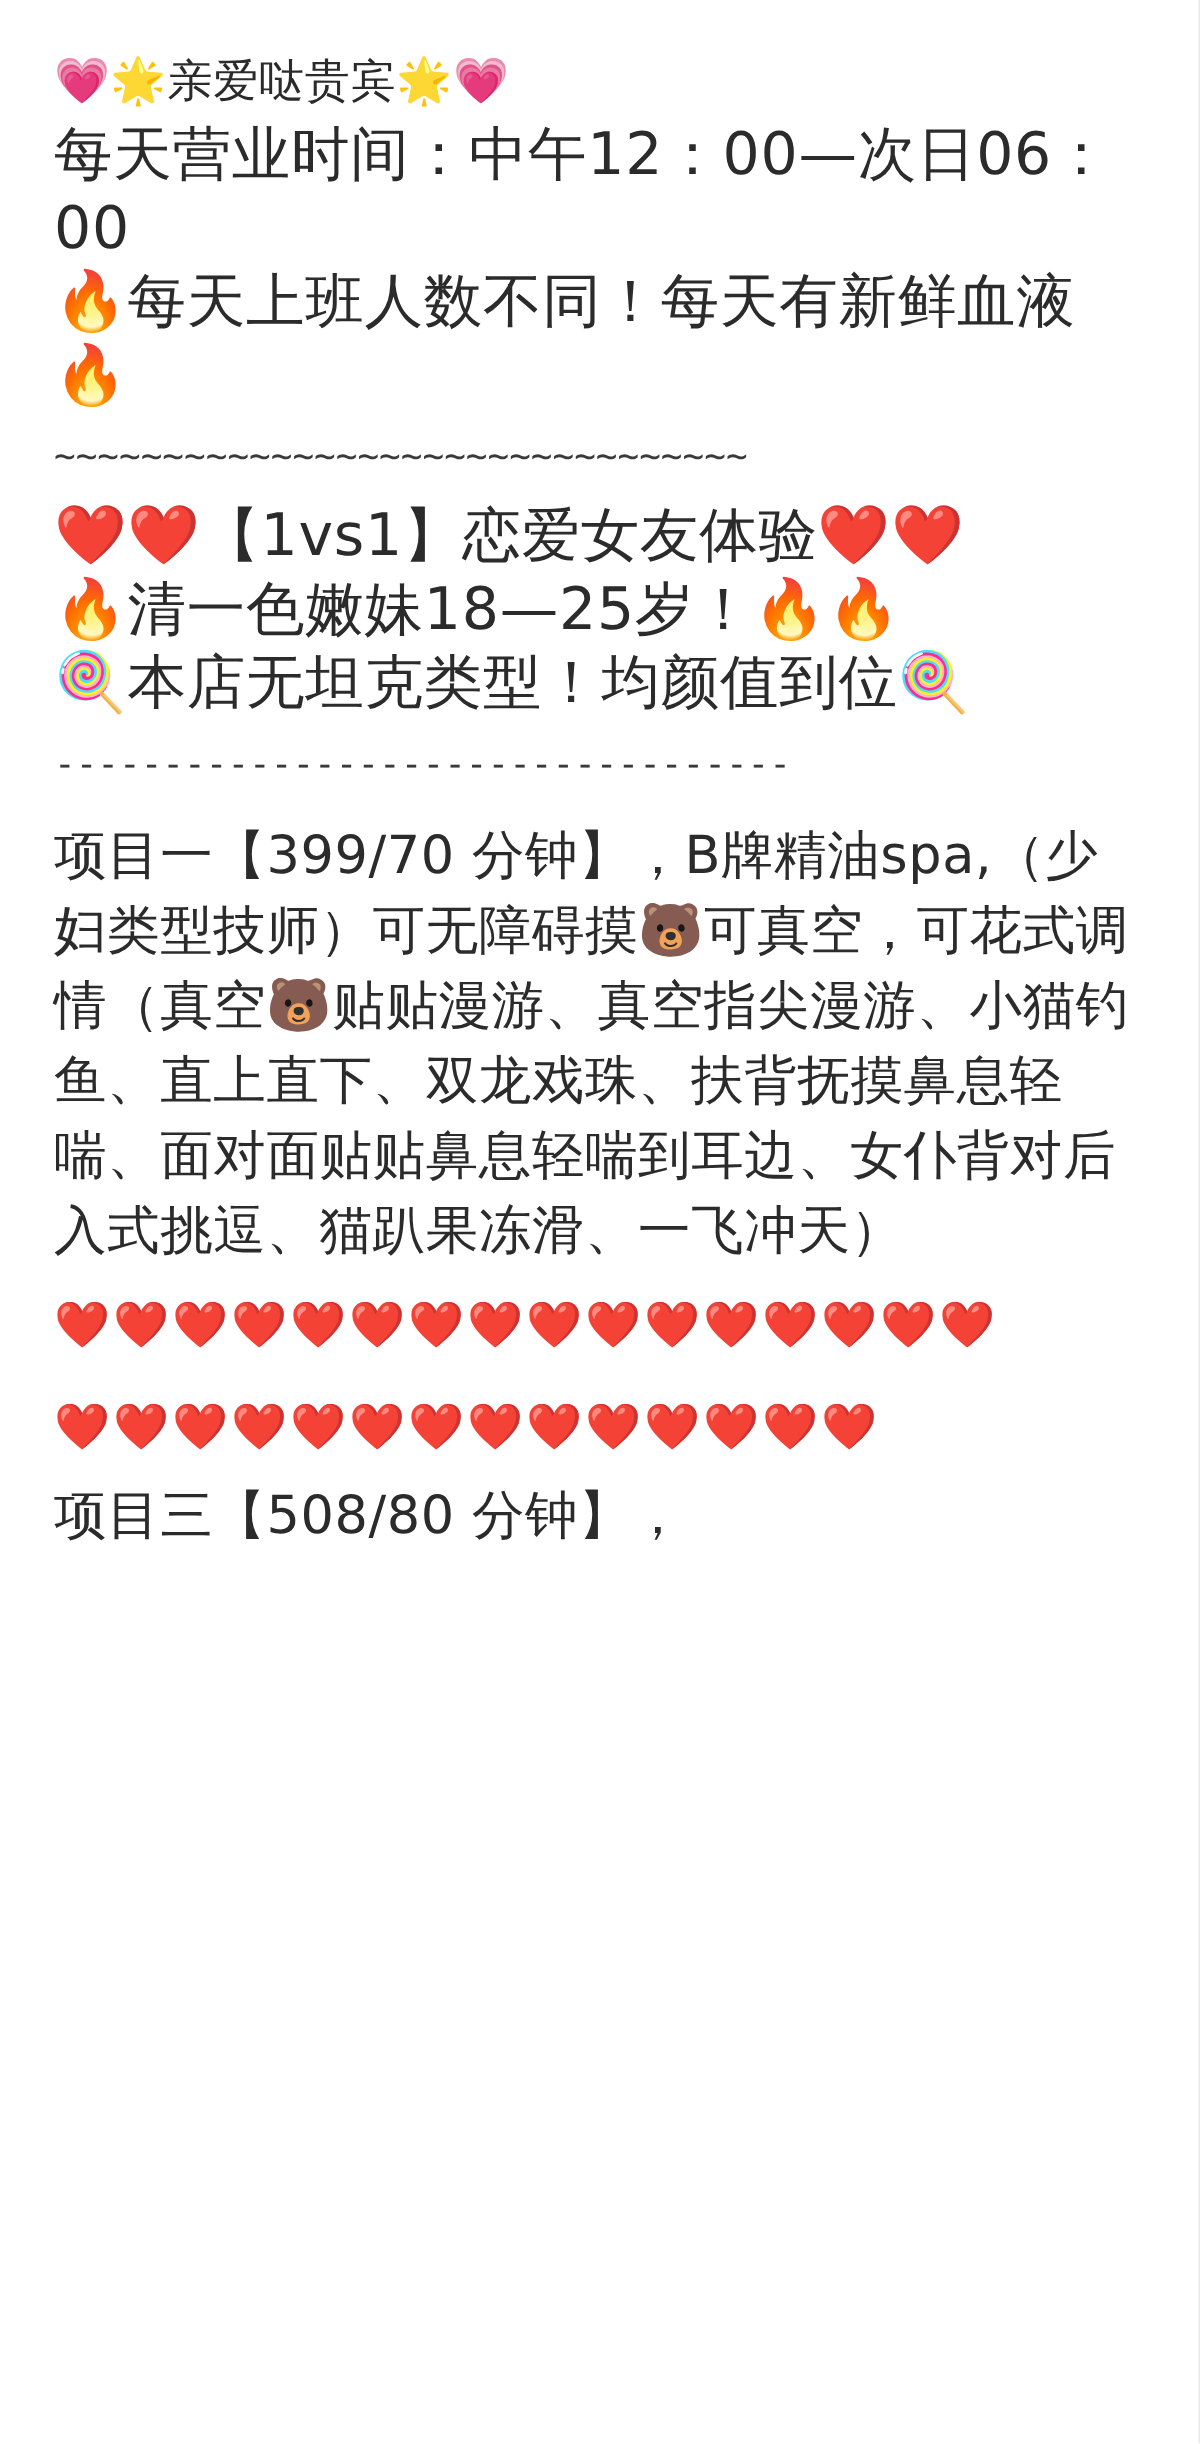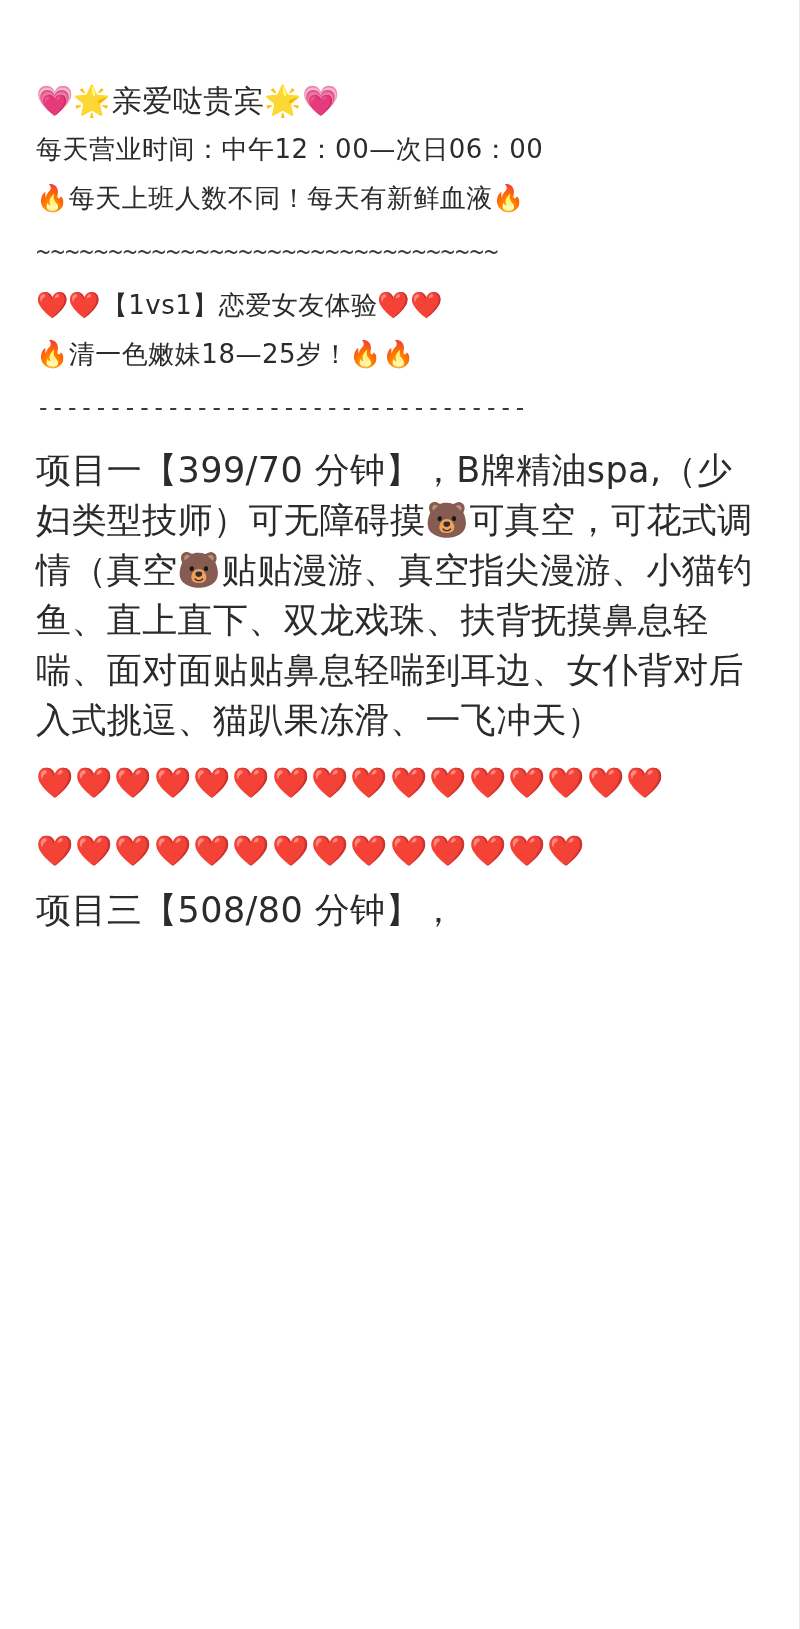--- a/index.html
+++ b/index.html
@@ -15,30 +15,29 @@
   .page {
     position: relative;
     width: 800px;
     min-height: 1629px;
     background: #ffffff;
     box-sizing: border-box;
     padding: 30px 36px 10px 36px;
   }
   .line {
     font-family: "DejaVu Sans", sans-serif;
-    font-size: 26px;
+    font-size: 39px;
     line-height: 49px;
     color: #2b2b2b;
     letter-spacing: 0.5px;
     white-space: pre-wrap;
     word-break: break-word;
   }
   .line.header {
     font-size: 30px;
-    margin-top: 46px;
   }
   .gap-s { height: 8px; }
   .gap-m { height: 16px; }
   .sep {
     font-family: "DejaVu Sans Mono", monospace;
     font-size: 24px;
     line-height: 42px;
     color: #3a3a3a;
     letter-spacing: 0px;
     white-space: pre-wrap;
@@ -82,20 +81,21 @@
   <div class="line header">💗🌟亲爱哒贵宾🌟💗</div>
   <div class="line">每天营业时间：中午12：00—次日06：00</div>
   <div class="line">🔥每天上班人数不同！每天有新鲜血液🔥</div>
 
   <div class="gap-s"></div>
   <div class="sep">~~~~~~~~~~~~~~~~~~~~~~~~~~~~~~~~</div>
   <div class="gap-s"></div>
 
   <div class="line">❤️❤️【1vs1】恋爱女友体验❤️❤️</div>
   <div class="line">🔥清一色嫩妹18—25岁！🔥🔥</div>
+  <div class="line">🍭本店无坦克类型！均颜值到位🍭</div>
 
   <div class="gap-s"></div>
   <div class="sep">----------------------------------</div>
   <div class="gap-m"></div>
 
   <div class="para block">项目一【399/70 分钟】，B牌精油spa,（少妇类型技师）可无障碍摸🐻可真空，可花式调情（真空🐻贴贴漫游、真空指尖漫游、小猫钓鱼、直上直下、双龙戏珠、扶背抚摸鼻息轻喘、面对面贴贴鼻息轻喘到耳边、女仆背对后入式挑逗、猫趴果冻滑、一飞冲天）</div>
   <div class="gap-s"></div>
   <div class="hearts">❤️❤️❤️❤️❤️❤️❤️❤️❤️❤️❤️❤️❤️❤️❤️❤️</div>
   <div class="gap-s"></div>
 

